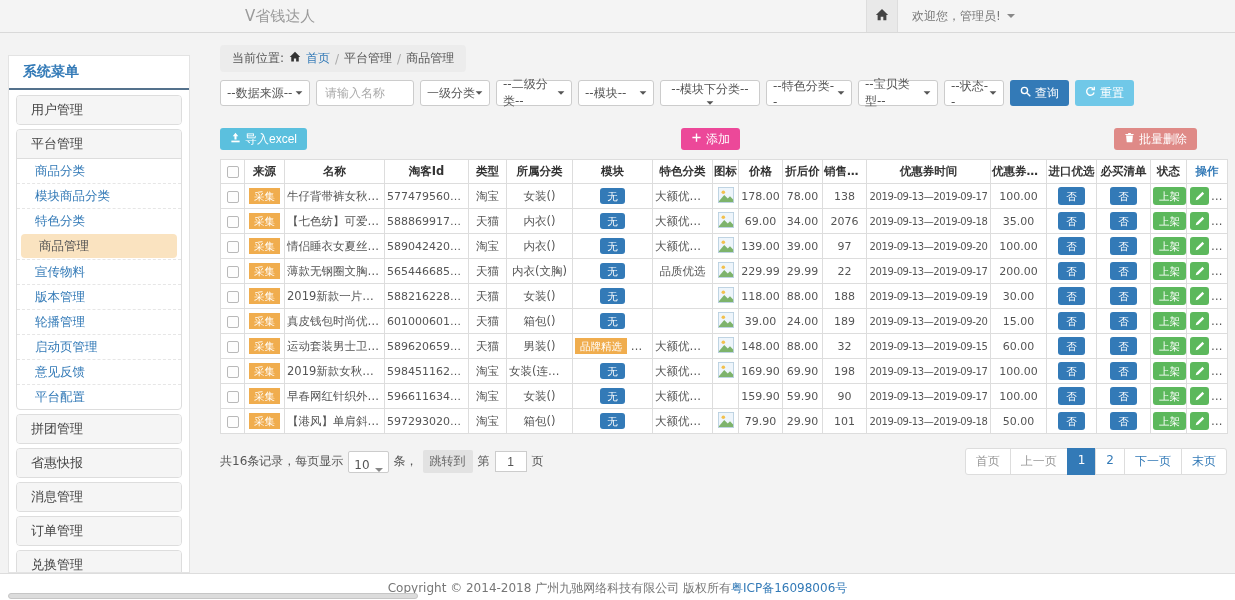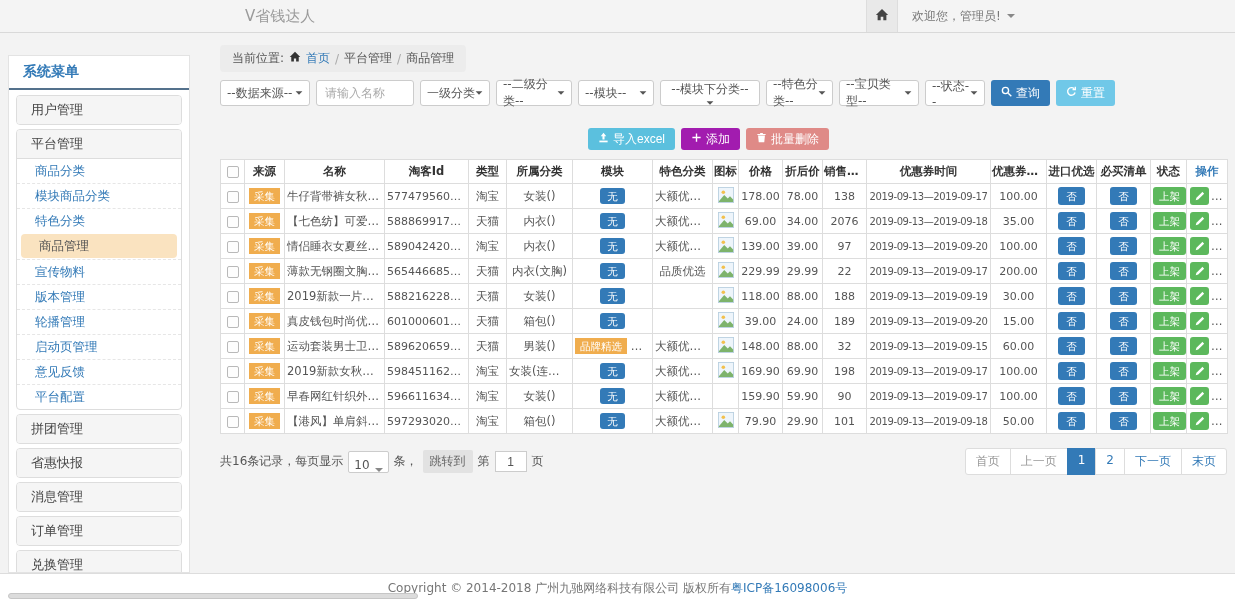--- a/index.html
+++ b/index.html
@@ -32,24 +32,24 @@
   .breadcrumb a{color:#337ab7;text-decoration:none;cursor:pointer;}
   .sep{color:#aaa;}
   .filters{display:flex;align-items:center;gap:6px;margin-top:8px;}
   .fselect{height:26px;border:1px solid #ccc;border-radius:3px;background:#fff;display:flex;align-items:center;justify-content:space-between;padding:0 6px;font-size:12px;color:#555;cursor:pointer;flex:none;}
   .fselect .caret{transform:scale(.85);border-top-color:#555;}
   .finput{height:26px;border:1px solid #ccc;border-radius:3px;padding:0 8px;font-size:12px;color:#555;width:98px;flex:none;}
   .finput::placeholder{color:#aaa;}
   .btn{height:26px;border:none;border-radius:3px;color:#fff;font-size:12px;display:inline-flex;align-items:center;gap:4px;padding:0 10px;cursor:pointer;flex:none;}
   .btn-search{background:#337ab7;}
   .btn-reset{background:#70c8e8;}
-  .actions{display:flex;justify-content:center;gap:6px;margin-top:22px;padding-right:30px;}
+  .actions{display:flex;justify-content:space-between;gap:16px;margin-top:22px;padding-right:30px;}
   .actions .btn{height:22px;}
   .btn-import{background:#5bc0de;}
-  .btn-add{background:#a21caf;}
+  .btn-add{background:#ec4899;}
   .btn-batch{background:#df8a87;}
   
   table{border-collapse:collapse;width:100%;margin-top:9px;background:#fff;font-size:11.5px;table-layout:fixed;}
   th,td{border:1px solid #ddd;text-align:center;padding:0 2px;color:#555;overflow:hidden;white-space:nowrap;text-overflow:ellipsis;}
   th{color:#333;font-weight:bold;padding:4px 1px;font-size:11.5px;background:#fff;}
   th.th-actions{color:#337ab7;}
   td{height:25px;}
   .c-num{font-size:11px;}
   .c-time{font-size:10px;letter-spacing:-.4px;}
   .cb{display:inline-block;width:12px;height:12px;border:1px solid #b9b9b9;background:#fdfdfd;border-radius:2px;vertical-align:middle;cursor:pointer;}
@@ -167,21 +167,21 @@
         <span class="caret"></span>
       </div>
       <div class="fselect" style="width: 76px;">
         <span>--模块--</span>
         <span class="caret"></span>
       </div>
       <div class="fselect" style="width: 100px; flex-direction: column;">
         <span>--模块下分类--</span>
         <span class="caret"></span>
       </div>
-      <div class="fselect" style="width: 67px;">
+      <div class="fselect" style="width: 86px;">
         <span>--特色分类--</span>
         <span class="caret"></span>
       </div>
       <div class="fselect" style="width: 80px;">
         <span>--宝贝类型--</span>
         <span class="caret"></span>
       </div>
       <div class="fselect" style="width: 60px;">
         <span>--状态--</span>
         <span class="caret"></span>

